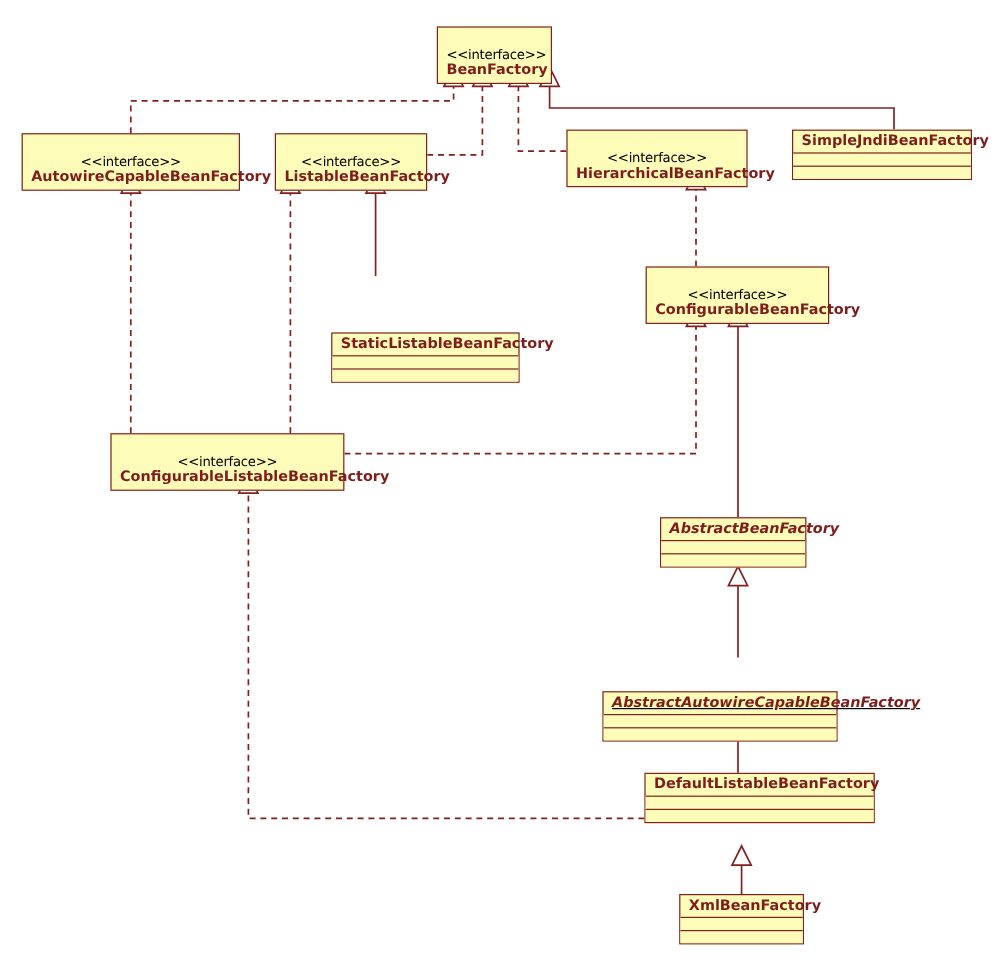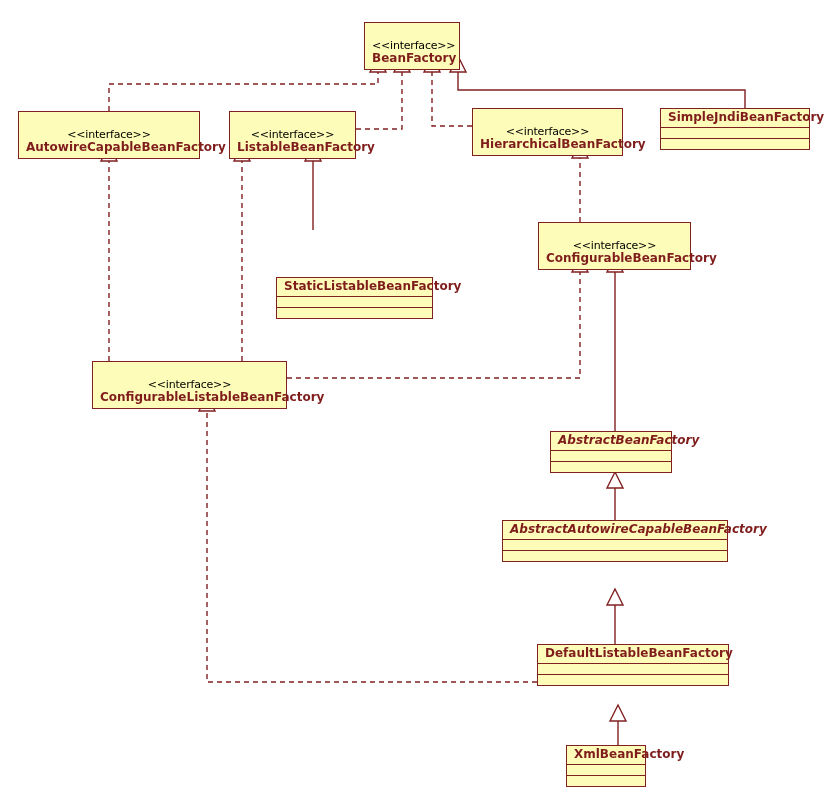--- a/index.html
+++ b/index.html
@@ -201,37 +201,37 @@
   </div>
 
   <div class="uml-box" style="left:550px; top:431px; width:122px;">
     <div class="uml-name-cell">
       <span class="uml-title abstract">AbstractBeanFactory</span>
     </div>
     <div class="uml-compartment"></div>
     <div class="uml-compartment"></div>
   </div>
 
-  <div class="uml-box" style="left:502px; top:520px; width:226px;">
+  <div class="uml-box" style="left:502px; top:576px; width:196px;text-decoration:underline;">
     <div class="uml-name-cell">
       <span class="uml-title abstract">AbstractAutowireCapableBeanFactory</span>
     </div>
     <div class="uml-compartment"></div>
     <div class="uml-compartment"></div>
   </div>
 
   <div class="uml-box" style="left:537px; top:644px; width:192px;">
     <div class="uml-name-cell">
       <span class="uml-title">DefaultListableBeanFactory</span>
     </div>
     <div class="uml-compartment"></div>
     <div class="uml-compartment"></div>
   </div>
 
-  <div class="uml-box" style="left:566px; top:745px; width:80px;">
+  <div class="uml-box" style="left:566px; top:745px; width:104px;">
     <div class="uml-name-cell">
       <span class="uml-title">XmlBeanFactory</span>
     </div>
     <div class="uml-compartment"></div>
     <div class="uml-compartment"></div>
   </div>
 
 </div>
 
 </body></html>

